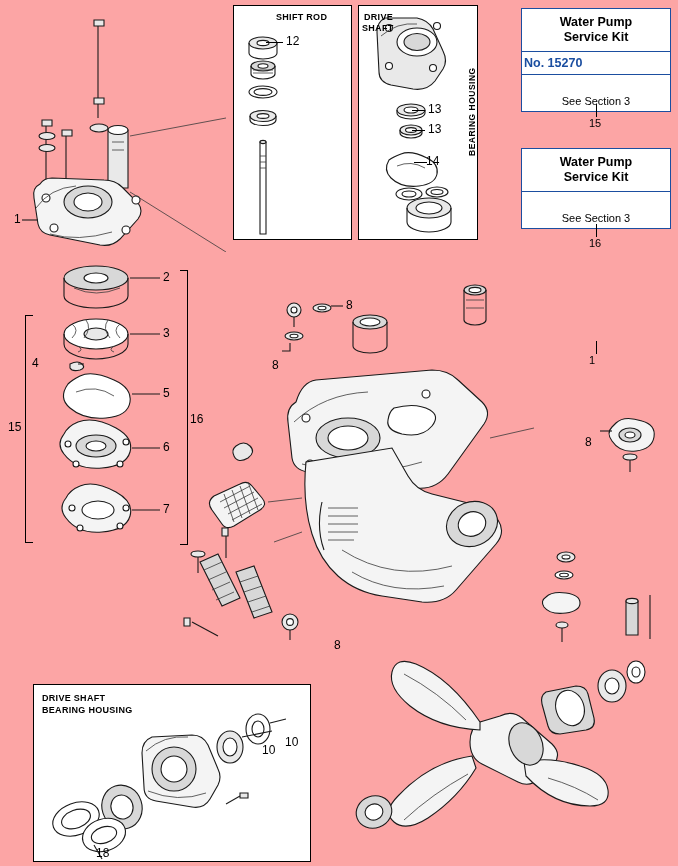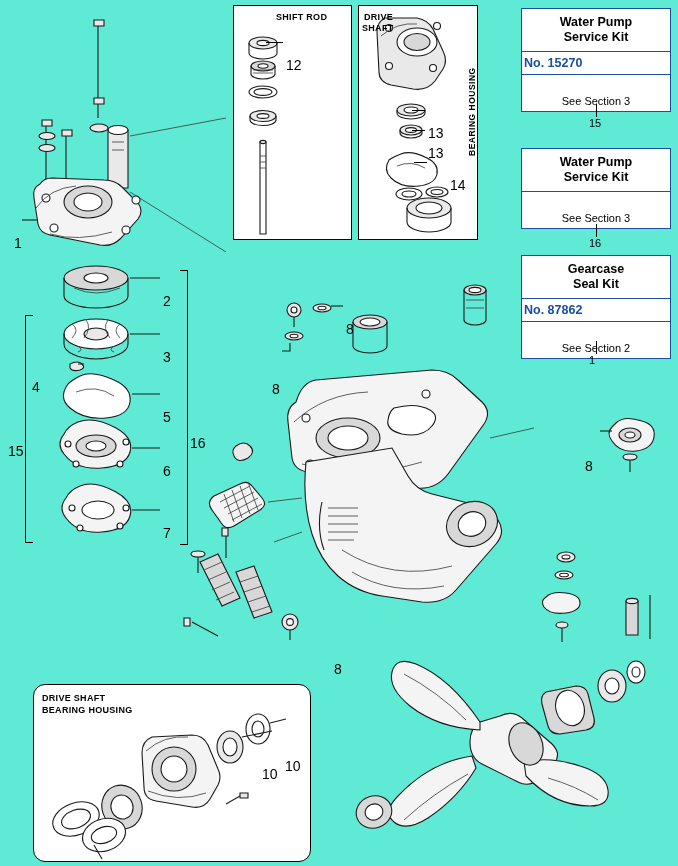--- a/index.html
+++ b/index.html
@@ -7,21 +7,21 @@
     padding: 0;
     background: #ffffff;
   }
   body {
     font-family: "Liberation Sans", sans-serif;
   }
   #page {
     position: relative;
     width: 678px;
     height: 866px;
-    background: #5eead4;
+    background: #fca5a5;
     overflow: hidden;
   }
   .abs { position: absolute; }
 
   
   .panel {
     border: 1px solid #000;
     background: #ffffff;
     box-sizing: border-box;
   }
@@ -66,25 +66,24 @@
   .kit-leader {
     border-left: 1px solid #000;
   }
   .kit-num {
     font-size: 11px;
     color: #000;
   }
 
   
   .cnum {
-    font-size: 14px;
+    font-size: 12px;
     color: #000;
     line-height: 11px;
     white-space: nowrap;
-    margin-top: 24px;
   }
   .line-h { border-top: 1px solid #000; height: 0; }
   .line-v { border-left: 1px solid #000; width: 0; }
 
   
   .bracket-left {
     border-left: 1px solid #000;
     border-top: 1px solid #000;
     border-bottom: 1px solid #000;
     box-sizing: border-box;
@@ -181,21 +180,21 @@
       <path class="lw" d="M48 202 v14 a22 10 0 0 0 44 0 v-14"></path>
       <ellipse class="fillwhite" cx="70" cy="202" rx="13" ry="6"></ellipse>
     </svg>
   </div>
 
   <div class="abs line-h" style="left:412px; top:110px; width:13px;"></div>
   <div class="abs cnum" style="left:428px; top:104px;">13</div>
   <div class="abs line-h" style="left:412px; top:130px; width:13px;"></div>
   <div class="abs cnum" style="left:428px; top:124px;">13</div>
   <div class="abs line-h" style="left:414px; top:162px; width:13px;"></div>
-  <div class="abs cnum" style="left:450px; top:156px;">14</div>
+  <div class="abs cnum" style="left:426px; top:156px;">14</div>
 
   <div class="kitbox abs" style="left:521px; top:8px;">
     <div class="kit-head">
       <div>Water Pump</div>
       <div>Service Kit</div>
     </div>
     <div class="kit-no">No. 15270</div>
     <div class="kit-sec">See Section 3</div>
   </div>
   <div class="abs line-v kit-leader" style="left:596px; top:104px; height:13px;"></div>
@@ -204,28 +203,20 @@
   <div class="kitbox abs" style="left:521px; top:148px;">
     <div class="kit-head">
       <div>Water Pump</div>
       <div>Service Kit</div>
     </div>
     <div class="kit-sec">See Section 3</div>
   </div>
   <div class="abs line-v kit-leader" style="left:596px; top:224px; height:13px;"></div>
   <div class="abs kit-num" style="left:589px; top:237px;">16</div>
 
-  <div class="kitbox abs" style="left:521px; top:255px;">
-    <div class="kit-head">
-      <div>Gearcase</div>
-      <div>Seal Kit</div>
-    </div>
-    <div class="kit-no">No. 87862</div>
-    <div class="kit-sec">See Section 2</div>
-  </div>
   <div class="abs line-v kit-leader" style="left:596px; top:341px; height:13px;"></div>
   <div class="abs kit-num" style="left:589px; top:354px;">1</div>
 
   <svg class="abs" style="left:10px; top:2px;" width="220" height="250" viewBox="0 0 220 250">
 
     <g>
       <path class="fillgrey" d="M84 18 h10 v6 h-10 z"></path>
       <path class="lw" d="M88 24 v92"></path>
       <path class="fillgrey" d="M84 96 h10 v6 h-10 z"></path>
       <ellipse class="fillgrey" cx="89" cy="126" rx="9" ry="4"></ellipse>
@@ -439,21 +430,21 @@
     <ellipse class="fillwhite" cx="240" cy="72" rx="14" ry="18" transform="rotate(-18 240 72)"></ellipse>
     <ellipse class="fillgrey" cx="282" cy="50" rx="14" ry="16"></ellipse>
     <ellipse class="fillwhite" cx="282" cy="50" rx="7" ry="8"></ellipse>
     <ellipse class="fillwhite" cx="306" cy="36" rx="9" ry="11"></ellipse>
     <ellipse class="fillwhite" cx="306" cy="36" rx="4" ry="5"></ellipse>
 
     <ellipse class="fillgrey2" cx="44" cy="176" rx="18" ry="16" transform="rotate(-20 44 176)"></ellipse>
     <ellipse class="fillwhite" cx="44" cy="176" rx="9" ry="8" transform="rotate(-20 44 176)"></ellipse>
   </svg>
 
-  <div class="panel abs" style="left:33px; top:684px; width:278px; height:178px;border-radius:12px;">
+  <div class="panel abs" style="left:33px; top:684px; width:278px; height:178px;">
     <div class="panel-title abs" style="left:8px; top:8px;">DRIVE SHAFT</div>
     <div class="panel-title abs" style="left:8px; top:20px;">BEARING HOUSING</div>
     <svg width="276" height="176" viewBox="0 0 276 176">
 
       <path class="filllight" d="M118 52 q-10 4 -10 16 l2 34 q0 12 12 14 l36 6 q12 2 18 -8 l8 -14 q4 -8 0 -16 l-10 -24 q-5 -10 -16 -10 z"></path>
       <ellipse class="fillgrey2" cx="140" cy="84" rx="22" ry="22"></ellipse>
       <ellipse class="fillwhite" cx="140" cy="84" rx="13" ry="13"></ellipse>
       <path class="thin" d="M112 66 q18 -16 42 -14 M114 106 q30 12 58 2"></path>
 
       <ellipse class="fillgrey" cx="196" cy="62" rx="13" ry="16"></ellipse>

